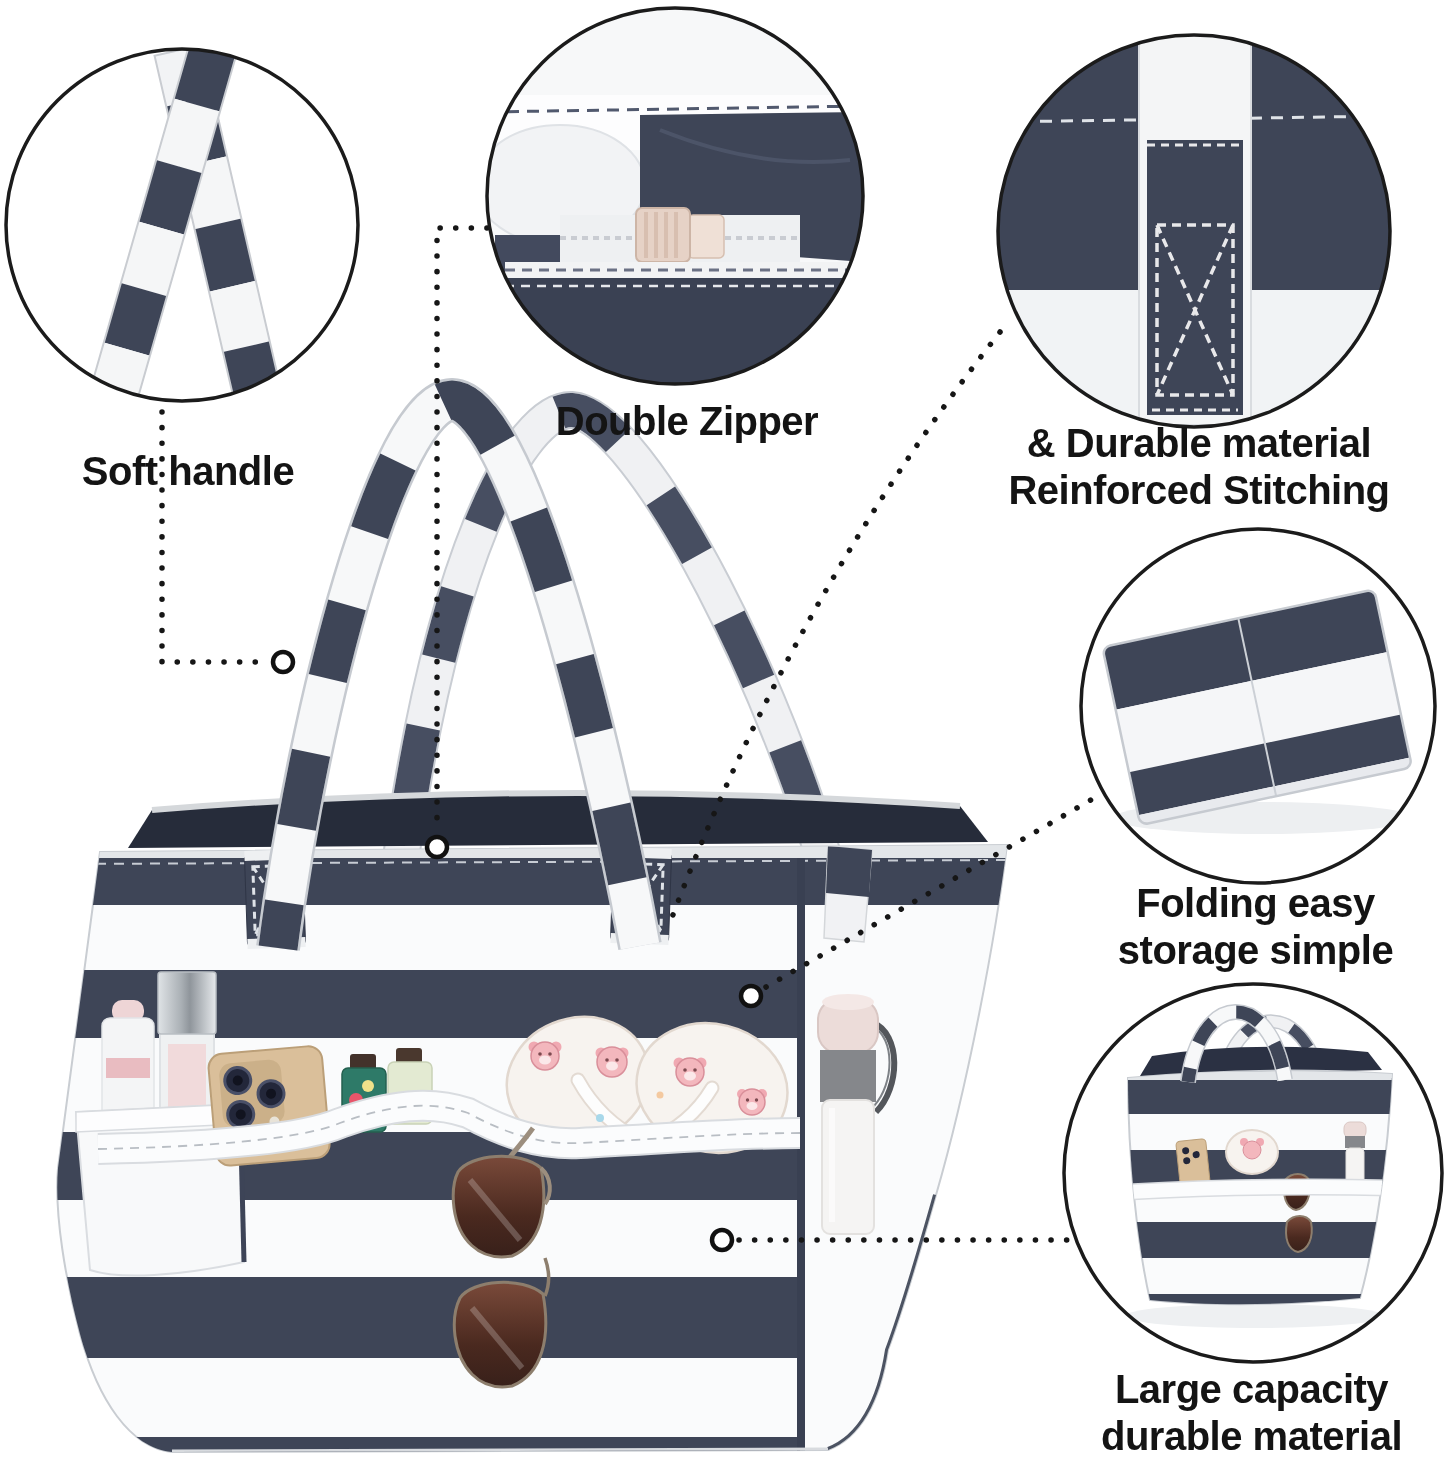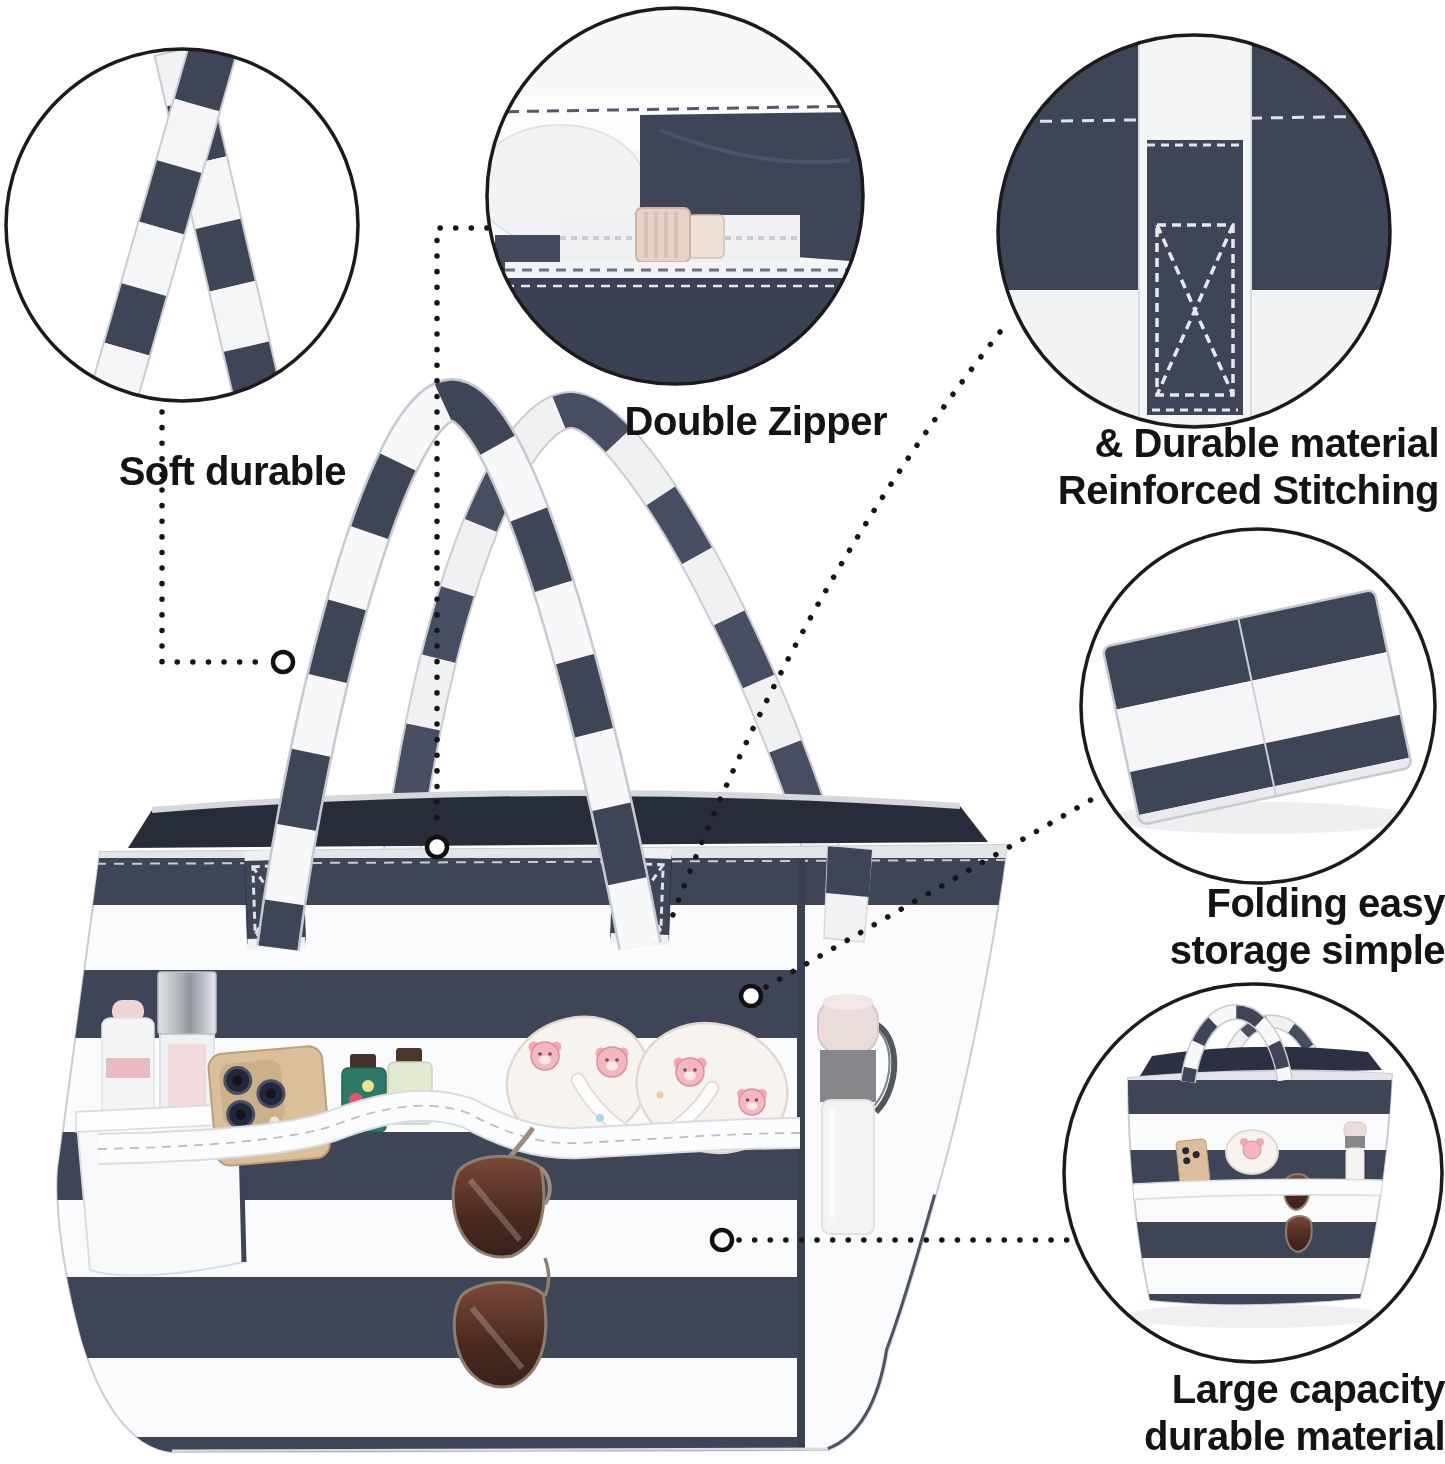--- a/index.html
+++ b/index.html
@@ -1,20 +1,20 @@
 <!DOCTYPE html>
 <html><head>
 <meta charset="utf-8">
 <style>
   html,body{margin:0;padding:0;background:#ffffff;}
   .stage{position:relative;width:1445px;height:1464px;background:#ffffff;overflow:hidden;
          font-family:"Liberation Sans", sans-serif;}
   .stage svg{position:absolute;left:0;top:0;}
   .label{position:absolute;color:#141414;font-weight:700;font-size:40px;line-height:47px;
-         text-align:right;letter-spacing:-0.5px;}
+         text-align:center;letter-spacing:-0.5px;}
 </style>
 </head>
 <body>
 
 <div class="stage">
 <svg width="1445" height="1464" viewBox="0 0 1445 1464">
   <defs>
     <clipPath id="c1">
           <circle cx="182" cy="225" r="176"></circle>
         </clipPath>
@@ -372,21 +372,21 @@
         <path d="M 1128 1192 C 1200 1188 1300 1186 1392 1188" fill="none" stroke="#fbfcfd" stroke-width="14"></path>
       </g>
       <path d="M 1188 1082 C 1200 990 1270 988 1285 1080" fill="none" stroke="#c6cad0" stroke-width="16"></path>
       <path d="M 1188 1082 C 1200 990 1270 988 1285 1080" fill="none" stroke="#f7f8f9" stroke-width="13"></path>
       <path d="M 1188 1082 C 1200 990 1270 988 1285 1080" fill="none" stroke="#3e4557" stroke-width="13" stroke-dasharray="26 26" stroke-dashoffset="12"></path>
     </g>
     <circle cx="1253" cy="1173" r="189" fill="none" stroke="#1b1b1b" stroke-width="3.5"></circle>
   </g>
 </svg>
 
-  <div class="label" style="left:30px; top:448px; width:316px;">Soft durable</div>
+  <div class="label" style="left:30px; top:448px; width:316px;">Soft handle</div>
 
   <div class="label" style="left:487px; top:398px; width:400px;">Double Zipper</div>
 
   <div class="label" style="left:959px; top:420px; width:480px;">
     <div>&amp; Durable material</div>
     <div>Reinforced Stitching</div>
   </div>
 
   <div class="label" style="left:1066px; top:880px; width:379px;">
     <div>Folding easy</div>

